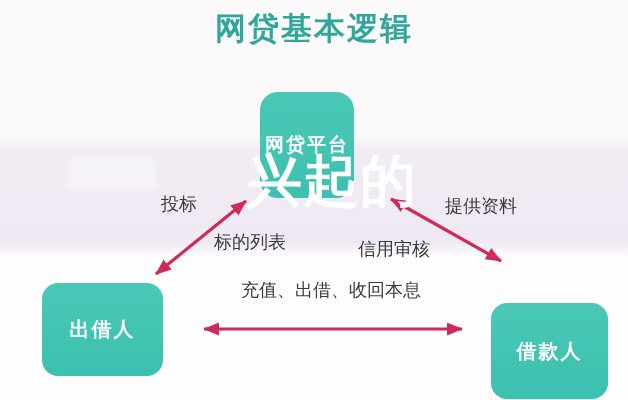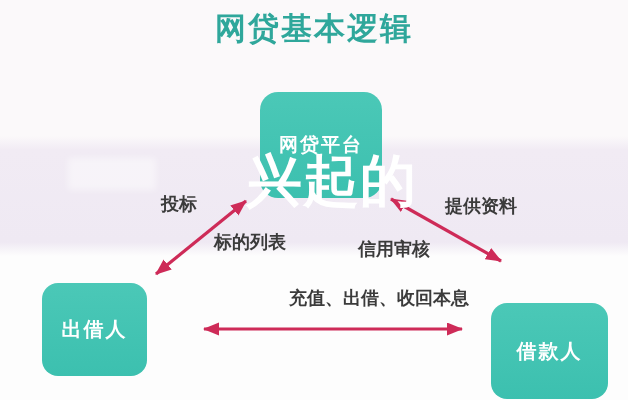--- a/index.html
+++ b/index.html
@@ -25,40 +25,40 @@
     filter:blur(3px);
   }
   .arrows{position:absolute;left:0;top:0;width:628px;height:400px;z-index:2;}
   .node{
     position:absolute;z-index:3;
     display:flex;align-items:center;justify-content:center;
     background:linear-gradient(180deg,#4bc8b7 0%,#3cc0af 100%);
     color:#ffffff;font-weight:800;letter-spacing:2px;
     box-sizing:border-box;
   }
-  .node-platform{left:260px;top:92px;width:122px;height:106px;border-radius:18px;font-size:19px;}
-  .node-lender{left:42px;top:283px;width:105px;height:93px;border-radius:16px;font-size:20px;}
+  .node-platform{left:260px;top:92px;width:94px;height:106px;border-radius:18px;font-size:19px;}
+  .node-lender{left:42px;top:283px;width:121px;height:93px;border-radius:16px;font-size:20px;}
   .node-borrower{left:491px;top:279px;width:117px;height:96px;border-radius:16px;font-size:20px;margin-top:24px;}
   .overlay-caption{
     position:absolute;left:246px;top:153px;z-index:4;
     font-size:56px;font-weight:900;letter-spacing:1px;
     color:#ffffff;line-height:1;white-space:nowrap;
   }
   .edge-label{
     position:absolute;z-index:4;
     transform:translateX(-50%);
     font-family:"Liberation Serif", serif;
-    font-size:18px;font-weight:700;color:#3b3b3b;
+    font-size:18px;font-weight:400;color:#3b3b3b;
     white-space:nowrap;line-height:1.15;
   }
   .lbl-bid{left:179px;top:194px;}
   .lbl-listing{left:250px;top:232px;}
   .lbl-materials{left:481px;top:196px;}
   .lbl-credit{left:394px;top:239px;}
-  .lbl-recharge{left:331px;top:288px;margin-left:48px;}
+  .lbl-recharge{left:331px;top:280px;}
   .lbl-obtain{left:332px;top:341px;}
 </style>
 </head>
 <body>
 
 <div class="canvas">
 
   <h1 class="title">网贷基本逻辑</h1>
 
   <div class="ghost"></div>

